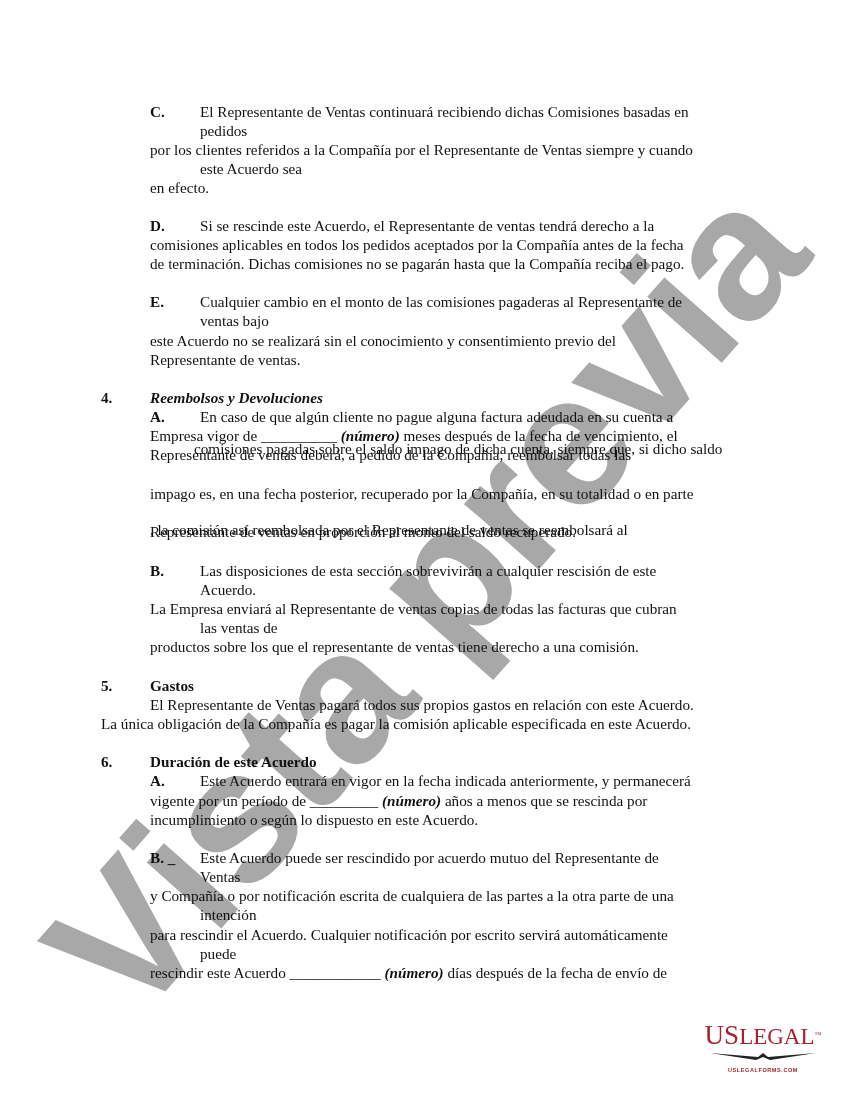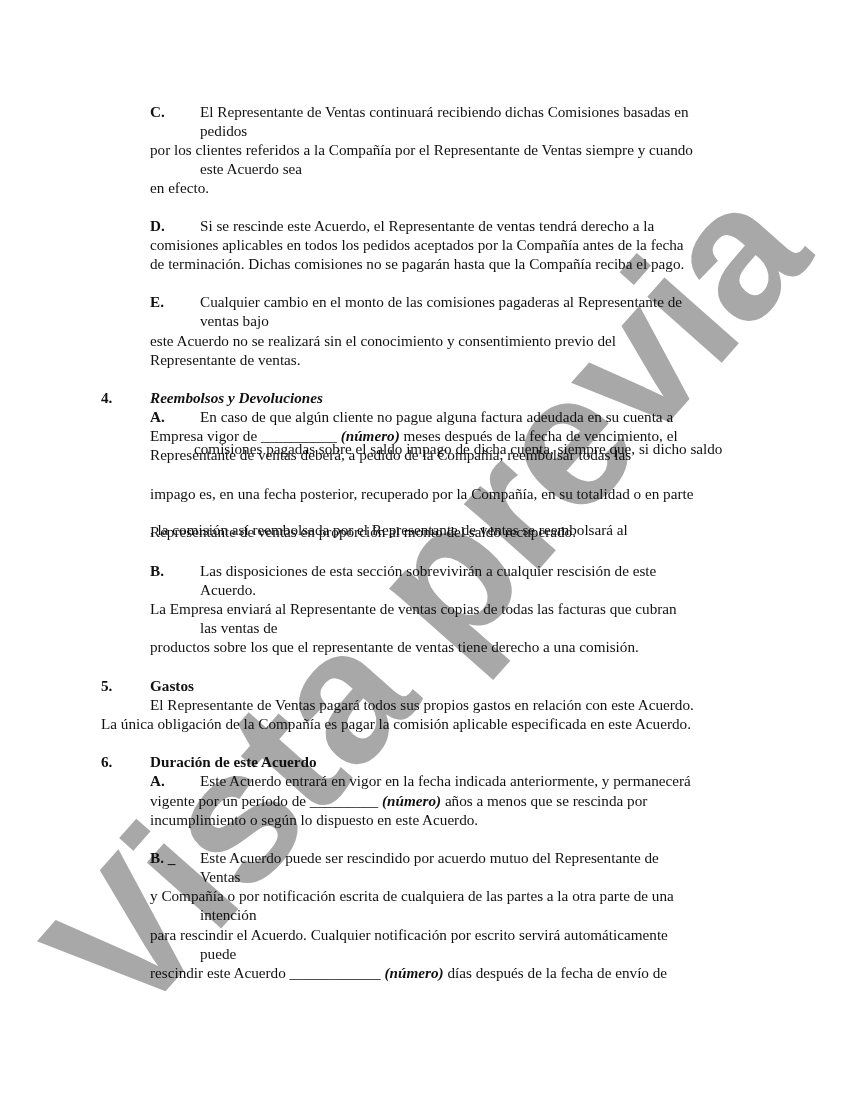--- a/index.html
+++ b/index.html
@@ -84,13 +84,20 @@
 
     <div class="line" style="left:150px;top:848px;"><span class="lbl">B. _</span><span>Este Acuerdo puede ser rescindido por acuerdo mutuo del Representante de</span></div>
     <div class="line" style="left:200px;top:867px;">Ventas</div>
     <div class="line" style="left:150px;top:886px;">y Compañía o por notificación escrita de cualquiera de las partes a la otra parte de una</div>
     <div class="line" style="left:200px;top:905px;">intención</div>
     <div class="line" style="left:150px;top:925px;">para rescindir el Acuerdo. Cualquier notificación por escrito servirá automáticamente</div>
     <div class="line" style="left:200px;top:944px;">puede</div>
     <div class="line" style="left:150px;top:963px;"><span>rescindir este Acuerdo ____________ </span><span class="bi">(número)</span><span> días después de la fecha de envío de</span></div>
   </div>
 
+  <div class="logo">
+    <div class="logo-text"><span>US</span><span class="small">LEGAL</span><span class="tm">™</span></div>
+    <svg width="110" height="10" viewBox="0 0 110 10" style="display:block;margin:1px auto 0;">
+      <path d="M2 2 L50 6 L55 2 L60 6 L108 2 L62 9 L55 6 L48 9 Z" fill="#222222"></path>
+    </svg>
+    <div class="logo-sub">USLEGALFORMS.COM</div>
+  </div>
 </div>
 
 </body></html>

